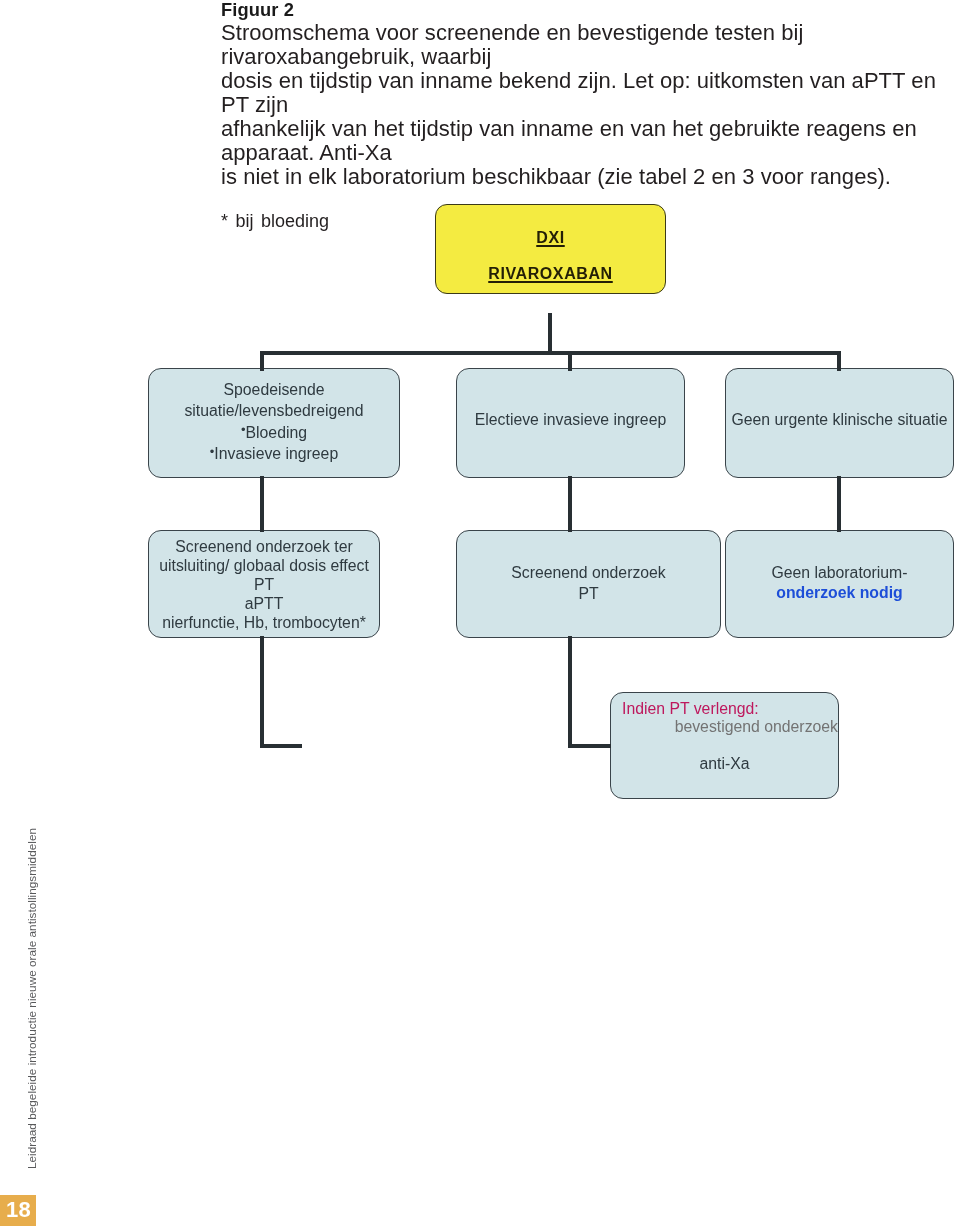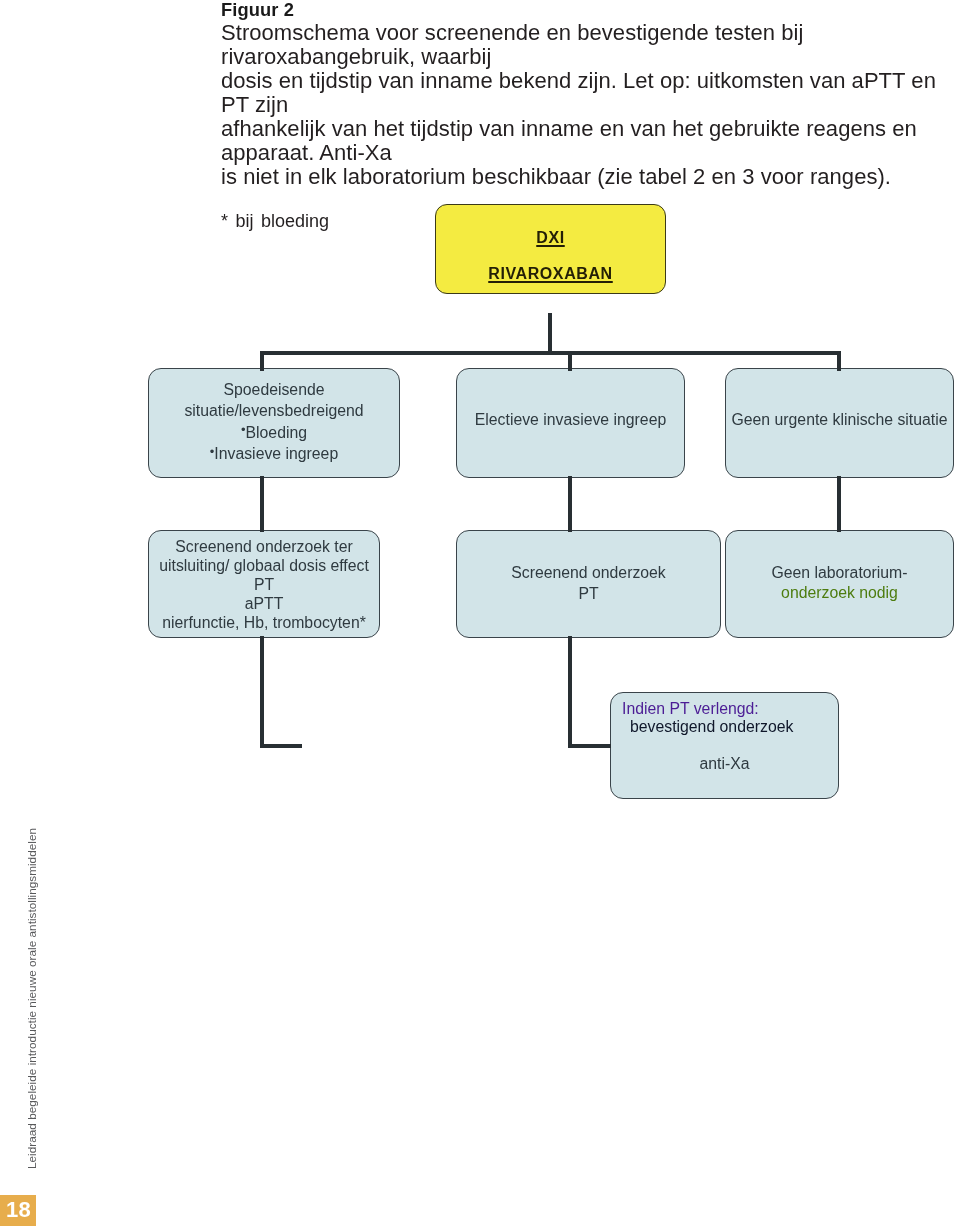--- a/index.html
+++ b/index.html
@@ -88,27 +88,27 @@
       </div>
       <div class="node" style="left: 456px; top: 530px; width: 265px; height: 108px; background: rgb(210, 228, 232); border-color: rgb(58, 68, 74);">
         <div class="ntext" style="top: 31px; line-height: 21px; left: 0px; right: 0px; text-align: center;">
           <div class="nline" style="color: rgb(47, 58, 64);">Screenend onderzoek</div>
           <div class="nline" style="color: rgb(47, 58, 64);">PT</div>
         </div>
       </div>
       <div class="node" style="left: 725px; top: 530px; width: 229px; height: 108px; background: rgb(210, 228, 232); border-color: rgb(58, 68, 74);">
         <div class="ntext" style="top: 32px; line-height: 19.5px; left: 0px; right: 0px; text-align: center;">
           <div class="nline" style="color: rgb(47, 58, 64);">Geen laboratorium-</div>
-          <div class="nline" style="color: #4d7c0f;">onderzoek nodig</div>
+          <div class="nline" style="color: #1d4ed8; font-weight: bold;">onderzoek nodig</div>
         </div>
       </div>
       <div class="node" style="left: 610px; top: 692px; width: 229px; height: 107px; background: rgb(210, 228, 232); border-color: rgb(58, 68, 74);">
         <div class="ntext" style="top: 6.5px; line-height: 18.6px; left: 0px; right: 0px; text-align: left; padding-left: 11px;">
-          <div class="nline" style="color: #4c1d95; text-align: left;">Indien PT verlengd:</div>
-          <div class="nline" style="color: #0f172a; text-align: left; margin-left: 8px;">bevestigend onderzoek</div>
+          <div class="nline" style="color: #be185d; text-align: left;">Indien PT verlengd:</div>
+          <div class="nline" style="color: #737373; text-align: right;">bevestigend onderzoek</div>
           <div class="nline" style="color: rgb(47, 58, 64); text-align: left;">&nbsp;</div>
           <div class="nline" style="color: rgb(47, 58, 64); text-align: center; margin-left: -11px;">anti-Xa</div>
         </div>
       </div>
       <div class="conn" style="background: rgb(40, 47, 51); left: 548px; top: 313px; width: 4px; height: 42px;"></div>
       <div class="conn" style="background: rgb(40, 47, 51); left: 260px; top: 351px; width: 581px; height: 4px;"></div>
       <div class="conn" style="background: rgb(40, 47, 51); left: 260px; top: 351px; width: 4px; height: 20px;"></div>
       <div class="conn" style="background: rgb(40, 47, 51); left: 568px; top: 351px; width: 4px; height: 20px;"></div>
       <div class="conn" style="background: rgb(40, 47, 51); left: 837px; top: 351px; width: 4px; height: 20px;"></div>
       <div class="conn" style="background: rgb(40, 47, 51); left: 260px; top: 476px; width: 4px; height: 56px;"></div>

